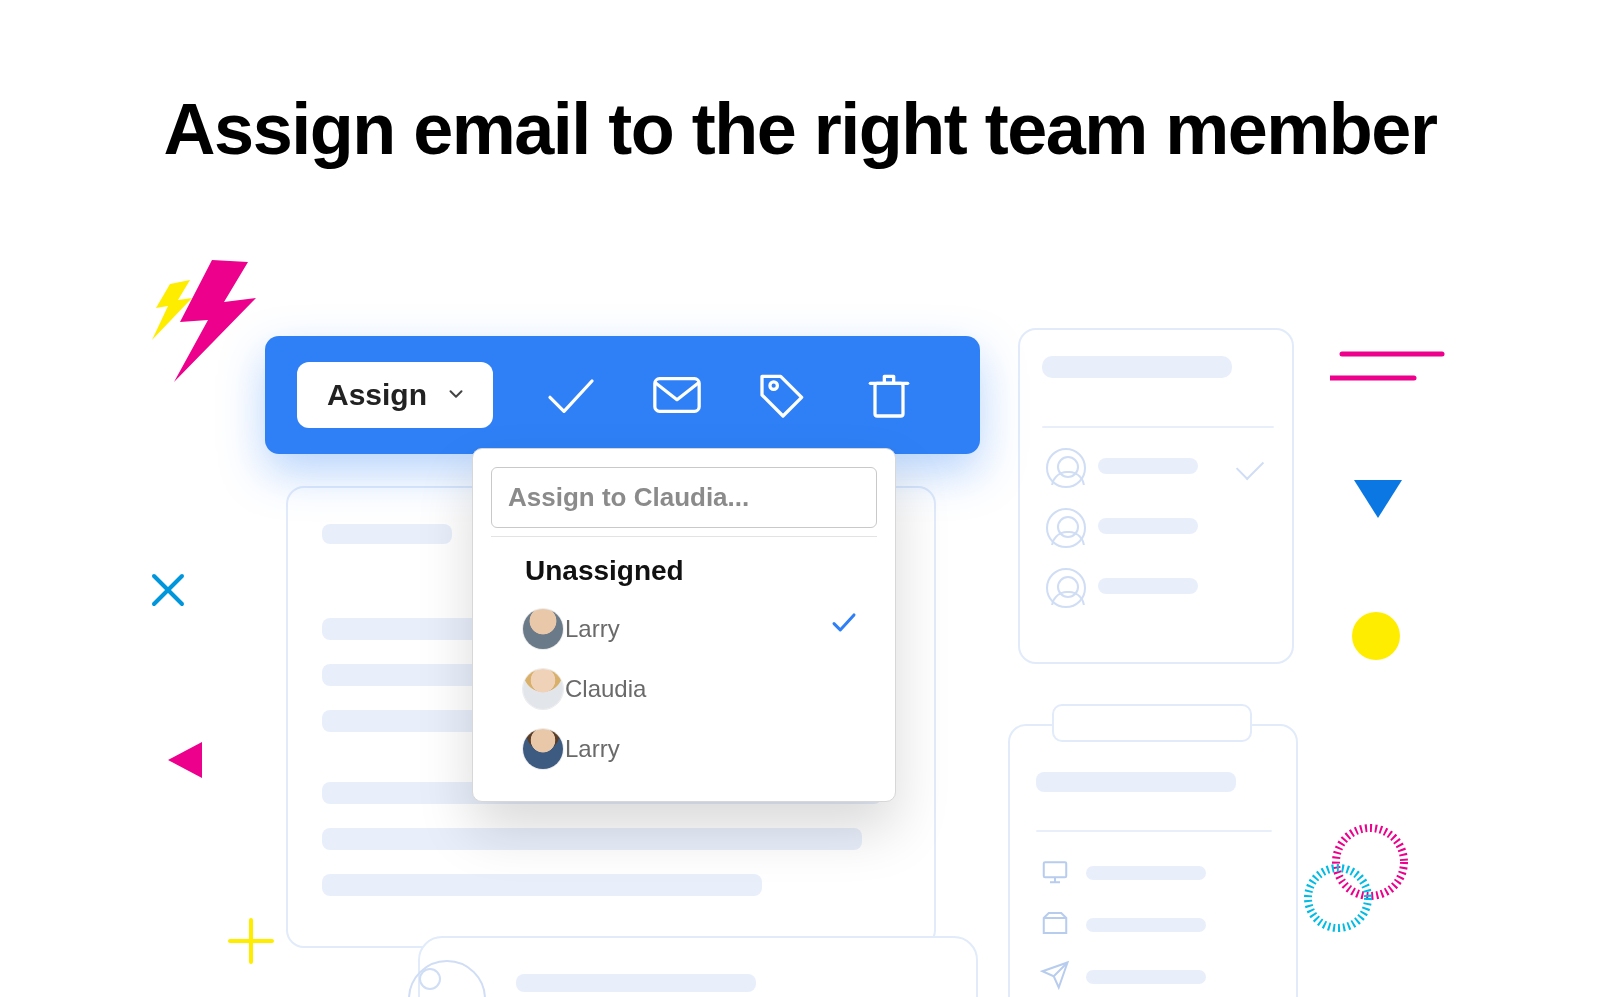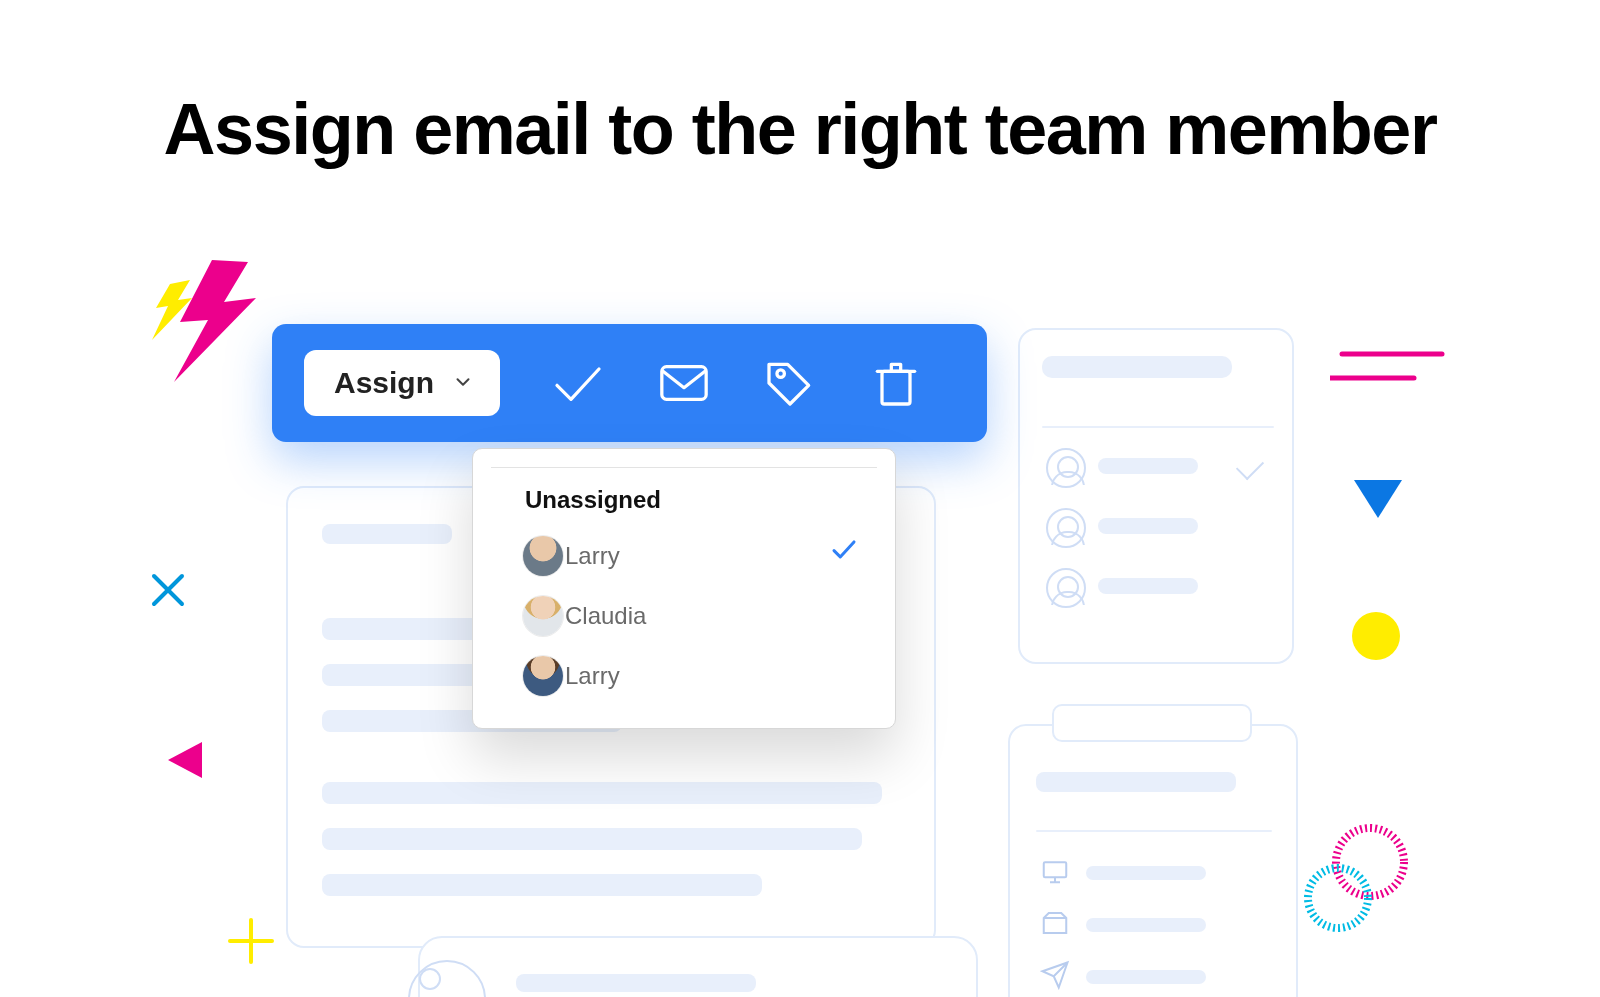--- a/index.html
+++ b/index.html
@@ -53,30 +53,29 @@
     position: absolute;
     width: 24px; height: 16px;
     border-left: 2px solid #CFDDF5;
     border-bottom: 2px solid #CFDDF5;
     transform: rotate(-45deg);
   }
 
   
   .toolbar {
     position: absolute;
-    left: 265px; top: 324px;
+    left: 265px; top: 336px;
     width: 715px; height: 118px;
     background: #2F80F6;
     border-radius: 14px;
     box-shadow: 0 18px 45px rgba(47,128,246,0.35);
     display: flex;
     align-items: center;
     padding: 6px 32px;
     gap: 50px;
-    margin-left: 7px;
   }
   .assign-btn {
     display: flex;
     align-items: center;
     gap: 18px;
     background: #fff;
     color: #222;
     font-size: 30px;
     font-weight: 700;
     border-radius: 12px;
@@ -101,21 +100,21 @@
     margin: 0 18px 8px 18px;
     border: 1px solid #C9C9C9;
     border-radius: 6px;
     padding: 14px 16px;
     font-size: 26px;
     font-weight: 700;
     color: #8B8B8B;
   }
   .dd-sep { height: 1px; background: #E3E3E3; margin: 0 18px 14px 18px; }
   .dd-heading {
-    font-size: 24px;
+    font-size: 28px;
     font-weight: 800;
     color: #111;
     padding: 4px 18px 12px 52px;
   }
   .dd-item {
     display: flex;
     align-items: center;
     gap: 2px;
     padding: 10px 28px 10px 50px;
     font-size: 24px;
@@ -226,20 +225,21 @@
     <span class="tb-icon">
       <svg viewBox="0 0 24 24" fill="none" stroke="currentColor" stroke-width="1.4" stroke-linecap="round" stroke-linejoin="round">
           <rect x="6" y="7" width="12" height="14" rx="1"></rect>
           <path d="M4 7h16"></path>
           <path d="M10 4h4v3h-4z"></path>
         </svg>
     </span>
   </div>
 
   <div class="dropdown">
+    <div class="dd-search">Assign to Claudia...</div>
     <div class="dd-sep"></div>
     <div class="dd-heading">Unassigned</div>
 
     <div class="dd-item">
       <div class="av av-larry"></div>
       <span>Larry</span>
       <span class="chk">
         <svg viewBox="0 0 24 24" fill="none" stroke="currentColor" stroke-width="2.4" stroke-linecap="round" stroke-linejoin="round">
             <polyline points="4 13 9 18 20 6"></polyline>
           </svg>

